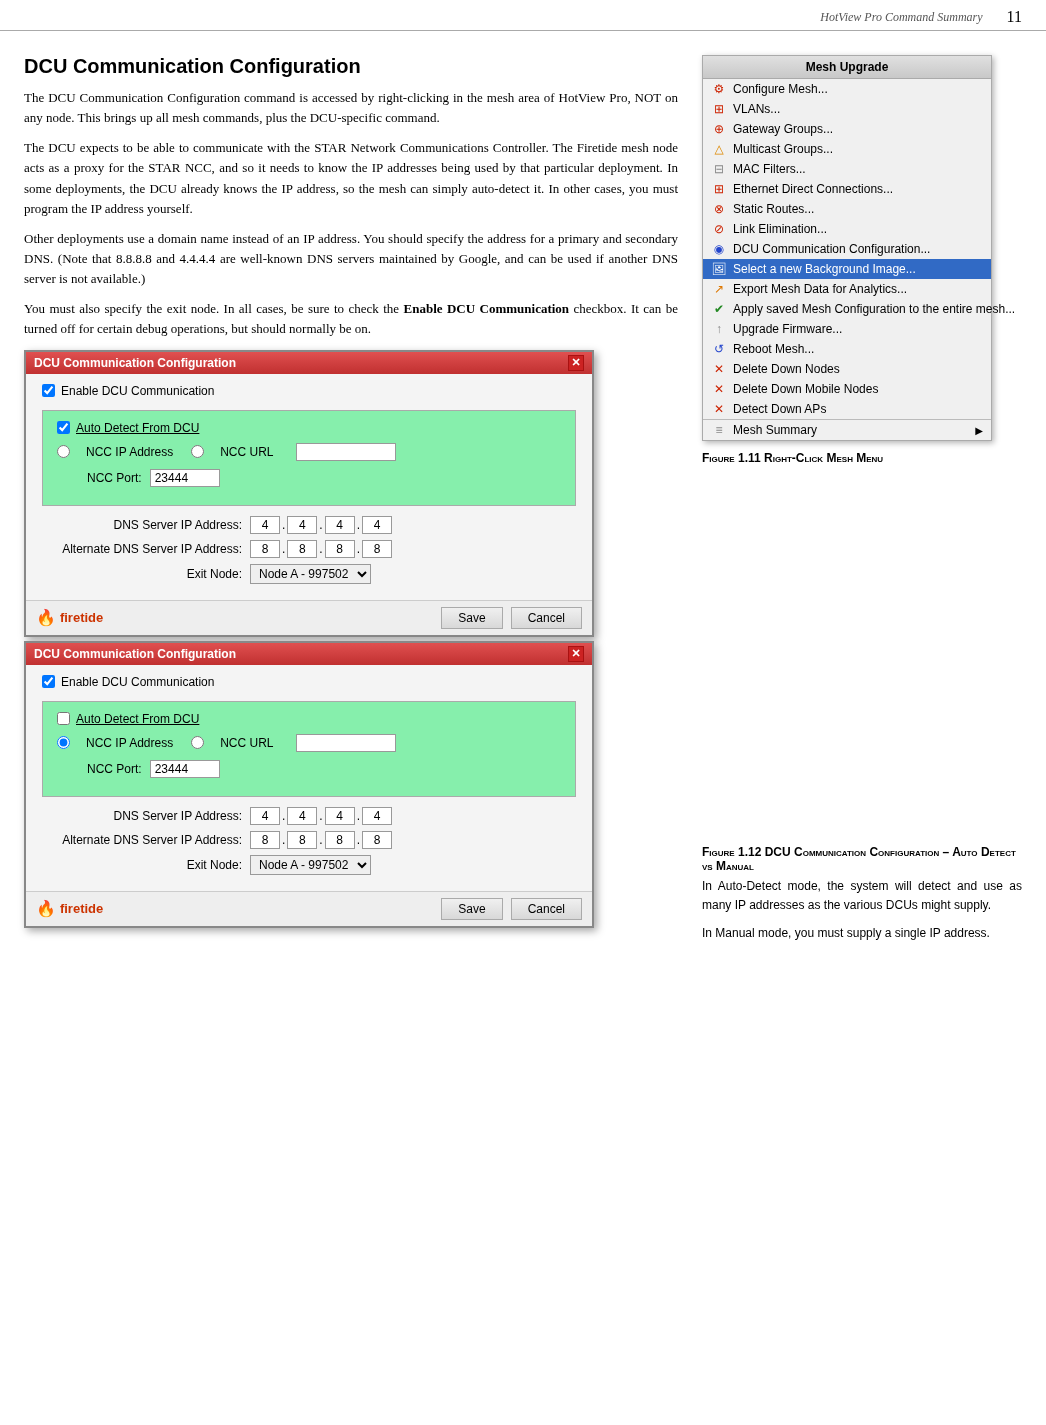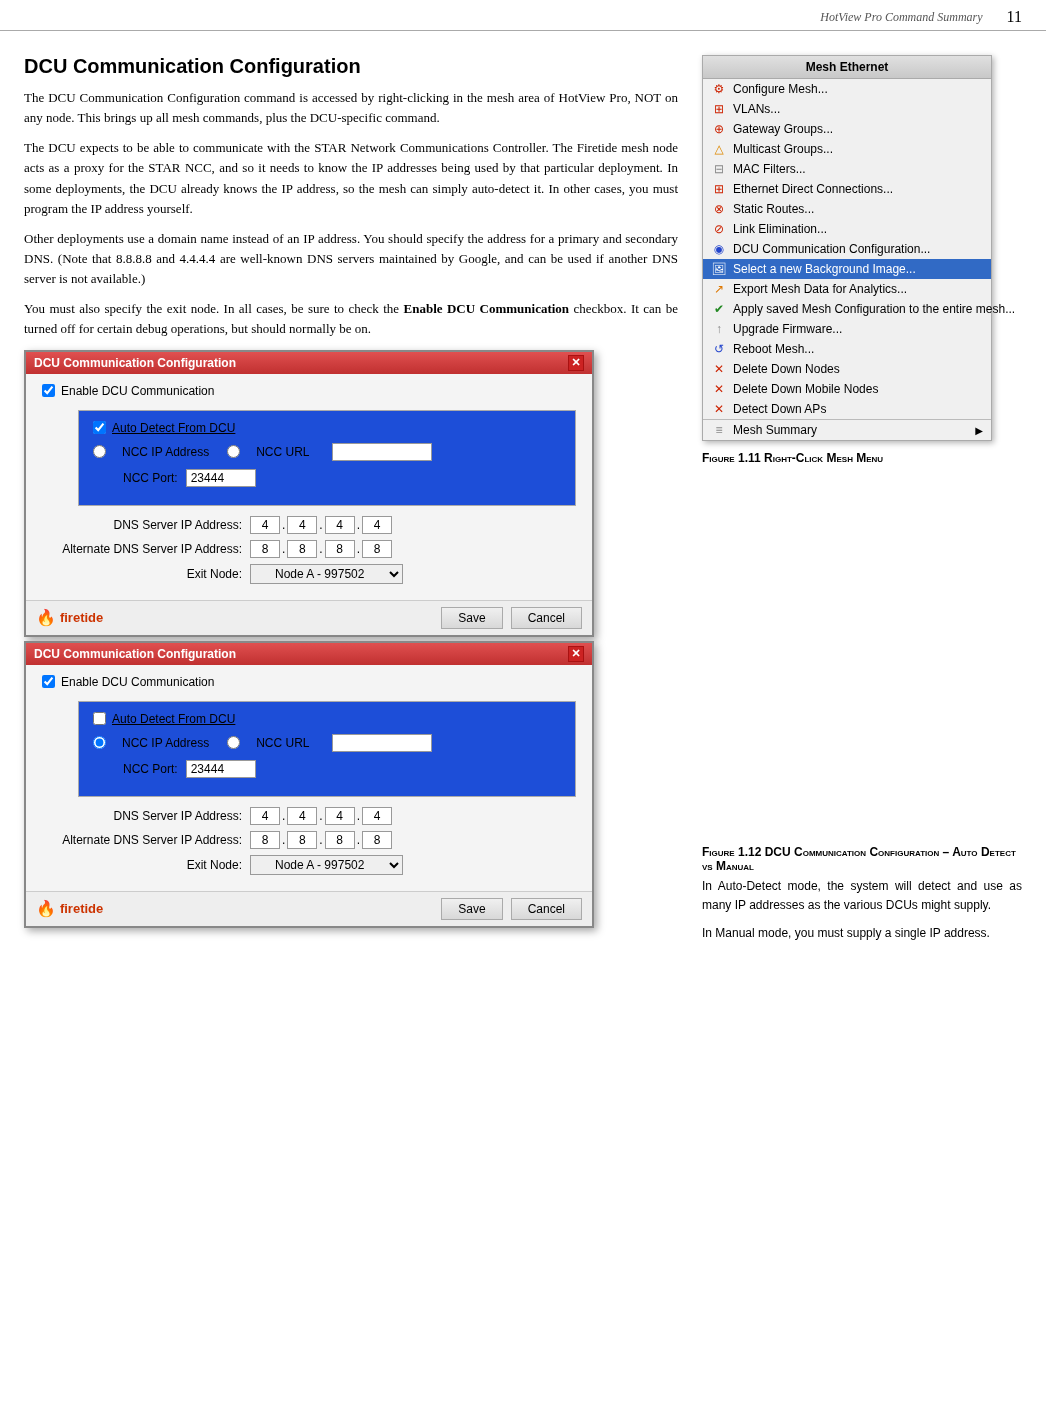--- a/index.html
+++ b/index.html
@@ -169,24 +169,23 @@
     .dialog-checkbox-row {
       display: flex;
       align-items: center;
       margin-bottom: 12px;
     }
     .dialog-checkbox-row input[type=checkbox] {
       margin-right: 6px;
     }
     .dialog-inner-box {
       border: 1px solid #aaa;
-      background: #1d4ed8;
+      background: #86efac;
       padding: 10px 14px;
       margin-bottom: 10px;
-      margin-left: 36px;
     }
     .dialog-inner-box .auto-detect-row {
       display: flex;
       align-items: center;
       margin-bottom: 8px;
     }
     .dialog-inner-box .auto-detect-row input[type=checkbox] {
       margin-right: 6px;
     }
     .auto-detect-label {
@@ -267,21 +266,21 @@
     }
     .exit-node-row label {
       font-size: 12px;
       text-align: right;
       min-width: 200px;
       margin-right: 8px;
     }
     .exit-node-select {
       font-size: 12px;
       height: 20px;
-      padding: 1px 20px;
+      padding: 1px 4px;
       border: 1px solid #999;
     }
 
     .dialog-footer {
       display: flex;
       align-items: center;
       justify-content: space-between;
       padding: 6px 10px;
       border-top: 1px solid #ccc;
       background: #eee;
@@ -486,21 +485,21 @@
           </div>
         </div>
       </div>
     </div>
 
   </div>
 
   <div class="right-col">
 
     <div class="mesh-menu">
-      <div class="mesh-menu-title">Mesh Ethernet</div>
+      <div class="mesh-menu-title">Mesh Upgrade</div>
 
       <div class="mesh-menu-item">
         <span class="mesh-menu-icon">
             <span style="color:#cc2200">⚙</span>
           </span>
         <span>Configure Mesh...</span>
       </div>
       <div class="mesh-menu-item">
         <span class="mesh-menu-icon">
             <span style="color:#cc2200">⊞</span>

